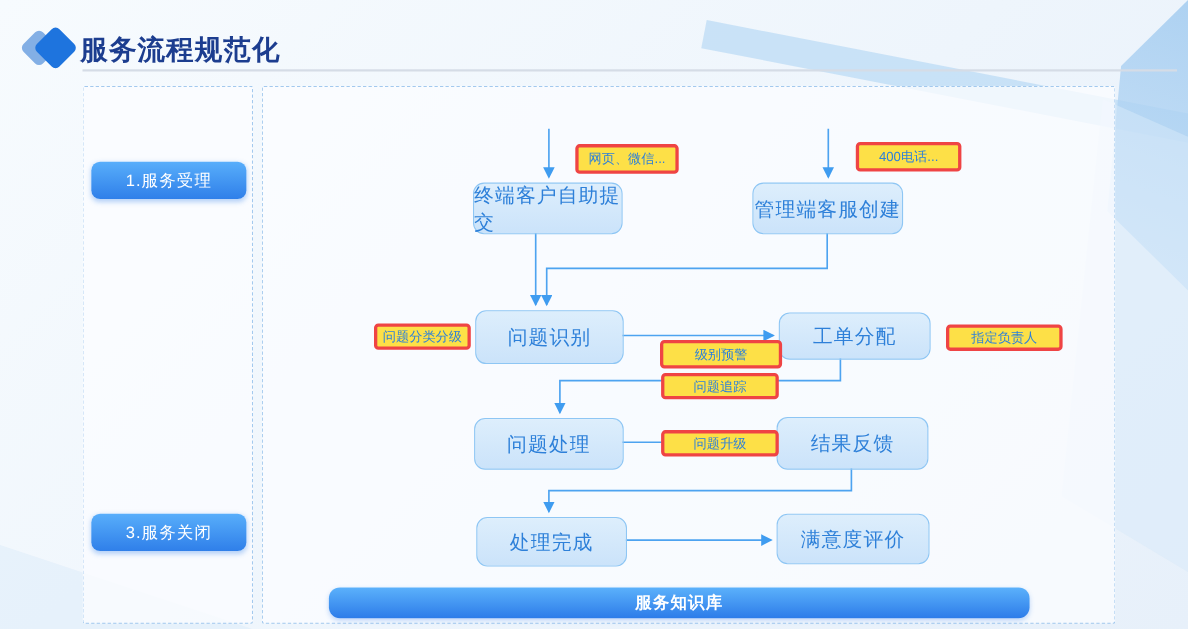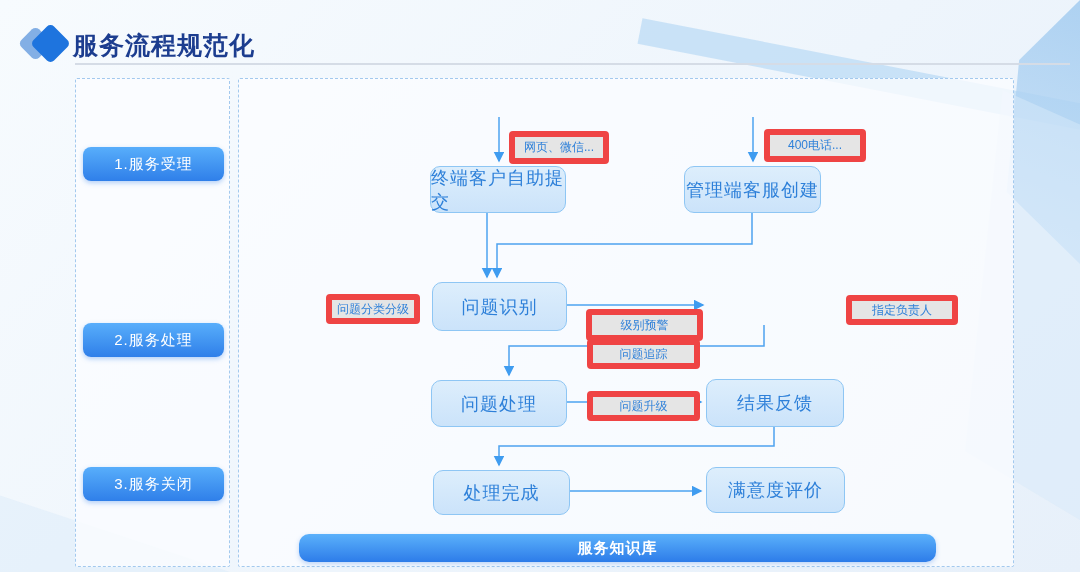--- a/index.html
+++ b/index.html
@@ -60,23 +60,23 @@
   .n-terminal{left:191px;top:87px;width:134px;height:45px;}
   .n-admin{left:445px;top:87px;width:135px;height:45px;}
   .n-identify{left:193px;top:203px;width:133px;height:47px;}
   .n-assign{left:469px;top:205px;width:136px;height:41px;}
   .n-handle{left:192px;top:301px;width:134px;height:45px;}
   .n-feedback{left:467px;top:300px;width:136px;height:46px;}
   .n-complete{left:194px;top:391px;width:135px;height:43px;}
   .n-satisfaction{left:467px;top:388px;width:137px;height:44px;}
 
   
-  .tag{position:absolute;background:#e5e5e5;border:6px solid #ef4444;border-radius:4px;
+  .tag{position:absolute;background:#fde047;border:3px solid #ef4444;border-radius:4px;
     display:flex;align-items:center;justify-content:center;
-    color:#2e80d9;font-size:12px;z-index:4;}
+    color:#2e80d9;font-size:12px;z-index:4;margin-left:14px;}
   .t-web{left:270px;top:52px;width:88px;height:21px;}
   .t-400{left:525px;top:50px;width:90px;height:21px;}
   .t-classify{left:87px;top:215px;width:82px;height:18px;}
   .t-level{left:347px;top:230px;width:105px;height:20px;}
   .t-owner{left:607px;top:216px;width:100px;height:18px;}
   .t-track{left:348px;top:260px;width:101px;height:18px;}
   .t-escalate{left:348px;top:312px;width:101px;height:18px;}
 
   .connectors{position:absolute;left:0;top:0;z-index:1;}
   .node,.banner{z-index:3;}
@@ -91,21 +91,20 @@
 
 <span class="logo">
   <i class="back"></i>
   <i class="front"></i>
 </span>
 <div class="page-title">服务流程规范化</div>
 <div class="divider"></div>
 
 <div class="panel sidebar">
   <div class="stage stage1">1.服务受理</div>
-  <div class="stage stage2">2.服务处理</div>
   <div class="stage stage3">3.服务关闭</div>
 </div>
 
 <div class="panel main">
 
   <svg class="connectors" width="774" height="487" viewBox="0 0 774 487">
     <defs>
       <marker id="arw" markerWidth="8" markerHeight="8" refX="6" refY="3.5" orient="auto">
         <path d="M0,0 L7,3.5 L0,7 Z" fill="#3f9cf0"></path>
       </marker>
@@ -120,20 +119,21 @@
       <path d="M326 323 H 462" marker-end="url(#arw)"></path>
       <path d="M535 346 V 367 H 260 V 386" marker-end="url(#arw)"></path>
       <path d="M329 412 H 462" marker-end="url(#arw)"></path>
     </g>
   </svg>
 
 
   <div class="node n-terminal">终端客户自助提交</div>
   <div class="node n-admin">管理端客服创建</div>
   <div class="node n-identify">问题识别</div>
+  <div class="node n-assign">工单分配</div>
   <div class="node n-handle">问题处理</div>
   <div class="node n-feedback">结果反馈</div>
   <div class="node n-complete">处理完成</div>
   <div class="node n-satisfaction">满意度评价</div>
 
   <div class="tag t-web">网页、微信...</div>
   <div class="tag t-400">400电话...</div>
   <div class="tag t-classify">问题分类分级</div>
   <div class="tag t-level">级别预警</div>
   <div class="tag t-owner">指定负责人</div>

